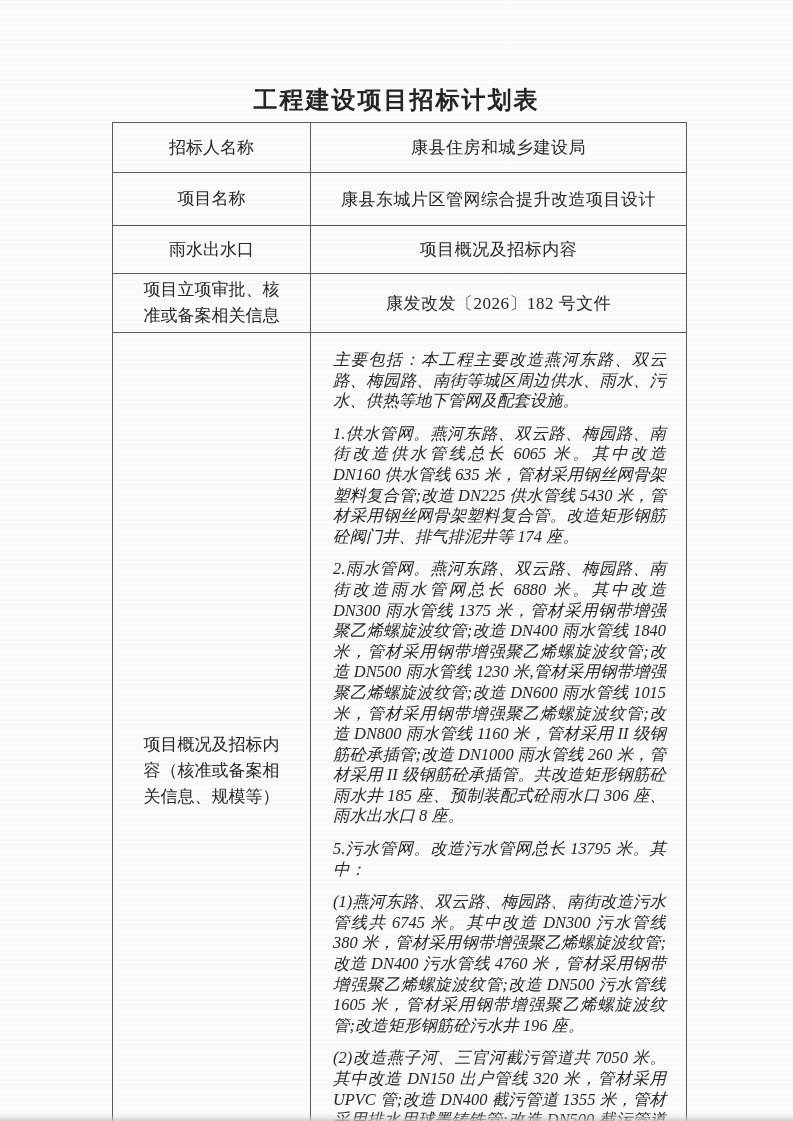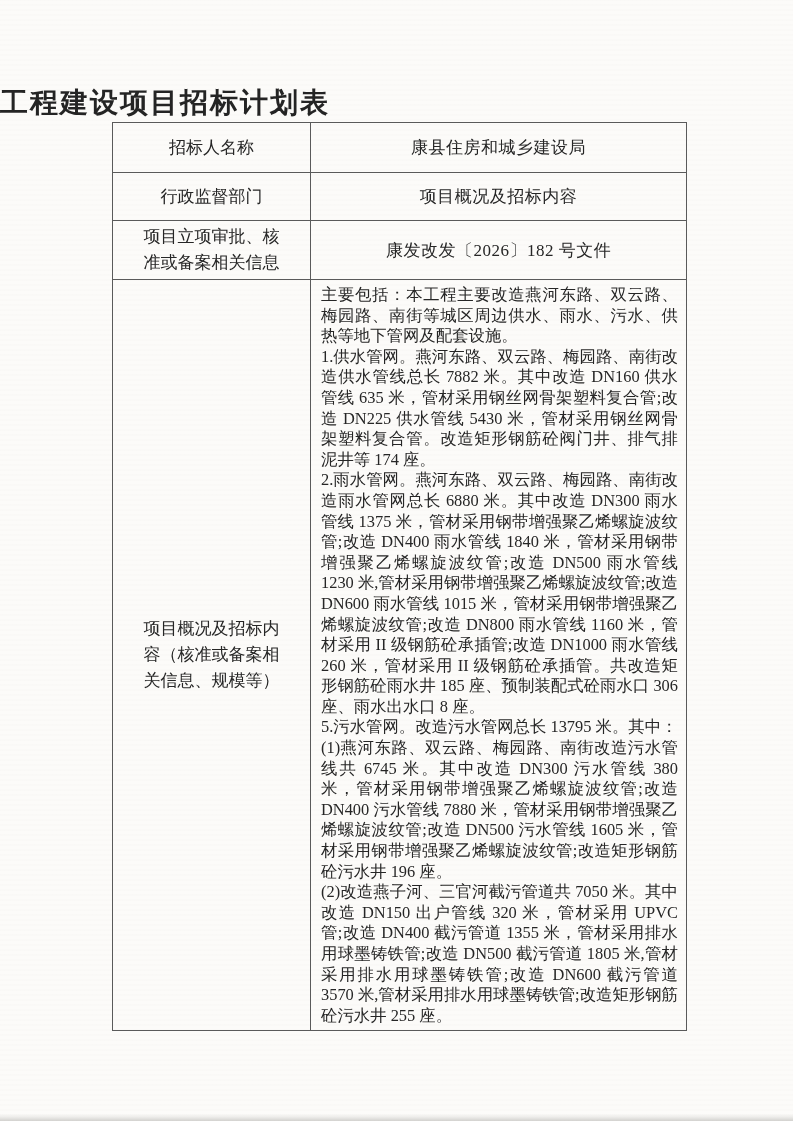--- a/index.html
+++ b/index.html
@@ -32,21 +32,22 @@
     background:
       repeating-linear-gradient(0deg, rgba(120,115,105,0.015) 0 2px, transparent 2px 5px);
     pointer-events: none;
   }
   .doc-title {
     position: absolute;
     top: 84px;
     left: 0;
     width: 793px;
     margin: 0;
-    font-size: 28px;
+    text-align: center;
+    font-size: 24px;
     font-weight: 600;
     letter-spacing: 2px;
     color: #242424;
   }
   table.plan-table {
     position: absolute;
     left: 112px;
     top: 122px;
     width: 574px;
     border-collapse: collapse;
@@ -81,23 +82,24 @@
     padding: 2px 19px;
   }
   td.body-cell {
     vertical-align: top;
     text-align: justify;
     font-size: 16.4px;
     line-height: 20.6px;
     padding: 5px 8px 4px 10px;
   }
   td.body-cell p {
-    margin: 0;
+    margin: 12px;
     text-align: justify;
     text-justify: inter-ideograph;
+    font-style: italic;
   }
   .scan-band {
     position: absolute;
     left: 0;
     bottom: 0;
     width: 793px;
     height: 7px;
     background: linear-gradient(0deg, var(--scan-band) 0%, rgba(201,200,197,0.35) 60%, transparent 100%);
     opacity: 0.8;
   }
@@ -113,39 +115,43 @@
     <colgroup>
       <col class="c-label">
       <col class="c-value">
     </colgroup>
     <tbody>
       <tr class="r1">
         <td class="label-cell">招标人名称</td>
         <td class="value-cell">康县住房和城乡建设局</td>
       </tr>
 
+      <tr class="r2">
+        <td class="label-cell">项目名称</td>
+        <td class="value-cell">康县东城片区管网综合提升改造项目设计</td>
+      </tr>
 
       <tr class="r3">
-        <td class="label-cell">行政监督部门</td>
+        <td class="label-cell">雨水出水口</td>
         <td class="value-cell">项目概况及招标内容</td>
       </tr>
 
       <tr class="r4">
         <td class="label-cell">项目立项审批、核准或备案相关信息</td>
         <td class="value-cell">康发改发〔2026〕182 号文件</td>
       </tr>
 
       <tr class="r5">
         <td class="label-cell">项目概况及招标内容（核准或备案相关信息、规模等）</td>
         <td class="body-cell">
           <p>主要包括：本工程主要改造燕河东路、双云路、梅园路、南街等城区周边供水、雨水、污水、供热等地下管网及配套设施。</p>
-          <p>1.供水管网。燕河东路、双云路、梅园路、南街改造供水管线总长 7882 米。其中改造 DN160 供水管线 635 米，管材采用钢丝网骨架塑料复合管;改造 DN225 供水管线 5430 米，管材采用钢丝网骨架塑料复合管。改造矩形钢筋砼阀门井、排气排泥井等 174 座。</p>
+          <p>1.供水管网。燕河东路、双云路、梅园路、南街改造供水管线总长 6065 米。其中改造 DN160 供水管线 635 米，管材采用钢丝网骨架塑料复合管;改造 DN225 供水管线 5430 米，管材采用钢丝网骨架塑料复合管。改造矩形钢筋砼阀门井、排气排泥井等 174 座。</p>
           <p>2.雨水管网。燕河东路、双云路、梅园路、南街改造雨水管网总长 6880 米。其中改造 DN300 雨水管线 1375 米，管材采用钢带增强聚乙烯螺旋波纹管;改造 DN400 雨水管线 1840 米，管材采用钢带增强聚乙烯螺旋波纹管;改造 DN500 雨水管线 1230 米,管材采用钢带增强聚乙烯螺旋波纹管;改造 DN600 雨水管线 1015 米，管材采用钢带增强聚乙烯螺旋波纹管;改造 DN800 雨水管线 1160 米，管材采用 II 级钢筋砼承插管;改造 DN1000 雨水管线 260 米，管材采用 II 级钢筋砼承插管。共改造矩形钢筋砼雨水井 185 座、预制装配式砼雨水口 306 座、雨水出水口 8 座。</p>
           <p>5.污水管网。改造污水管网总长 13795 米。其中：</p>
-          <p>(1)燕河东路、双云路、梅园路、南街改造污水管线共 6745 米。其中改造 DN300 污水管线 380 米，管材采用钢带增强聚乙烯螺旋波纹管;改造 DN400 污水管线 7880 米，管材采用钢带增强聚乙烯螺旋波纹管;改造 DN500 污水管线 1605 米，管材采用钢带增强聚乙烯螺旋波纹管;改造矩形钢筋砼污水井 196 座。</p>
+          <p>(1)燕河东路、双云路、梅园路、南街改造污水管线共 6745 米。其中改造 DN300 污水管线 380 米，管材采用钢带增强聚乙烯螺旋波纹管;改造 DN400 污水管线 4760 米，管材采用钢带增强聚乙烯螺旋波纹管;改造 DN500 污水管线 1605 米，管材采用钢带增强聚乙烯螺旋波纹管;改造矩形钢筋砼污水井 196 座。</p>
           <p>(2)改造燕子河、三官河截污管道共 7050 米。其中改造 DN150 出户管线 320 米，管材采用 UPVC 管;改造 DN400 截污管道 1355 米，管材采用排水用球墨铸铁管;改造 DN500 截污管道 1805 米,管材采用排水用球墨铸铁管;改造 DN600 截污管道 3570 米,管材采用排水用球墨铸铁管;改造矩形钢筋砼污水井 255 座。</p>
         </td>
       </tr>
     </tbody>
   </table>
 
   <div class="scan-band"></div>
 </div>
 
 </body></html>

